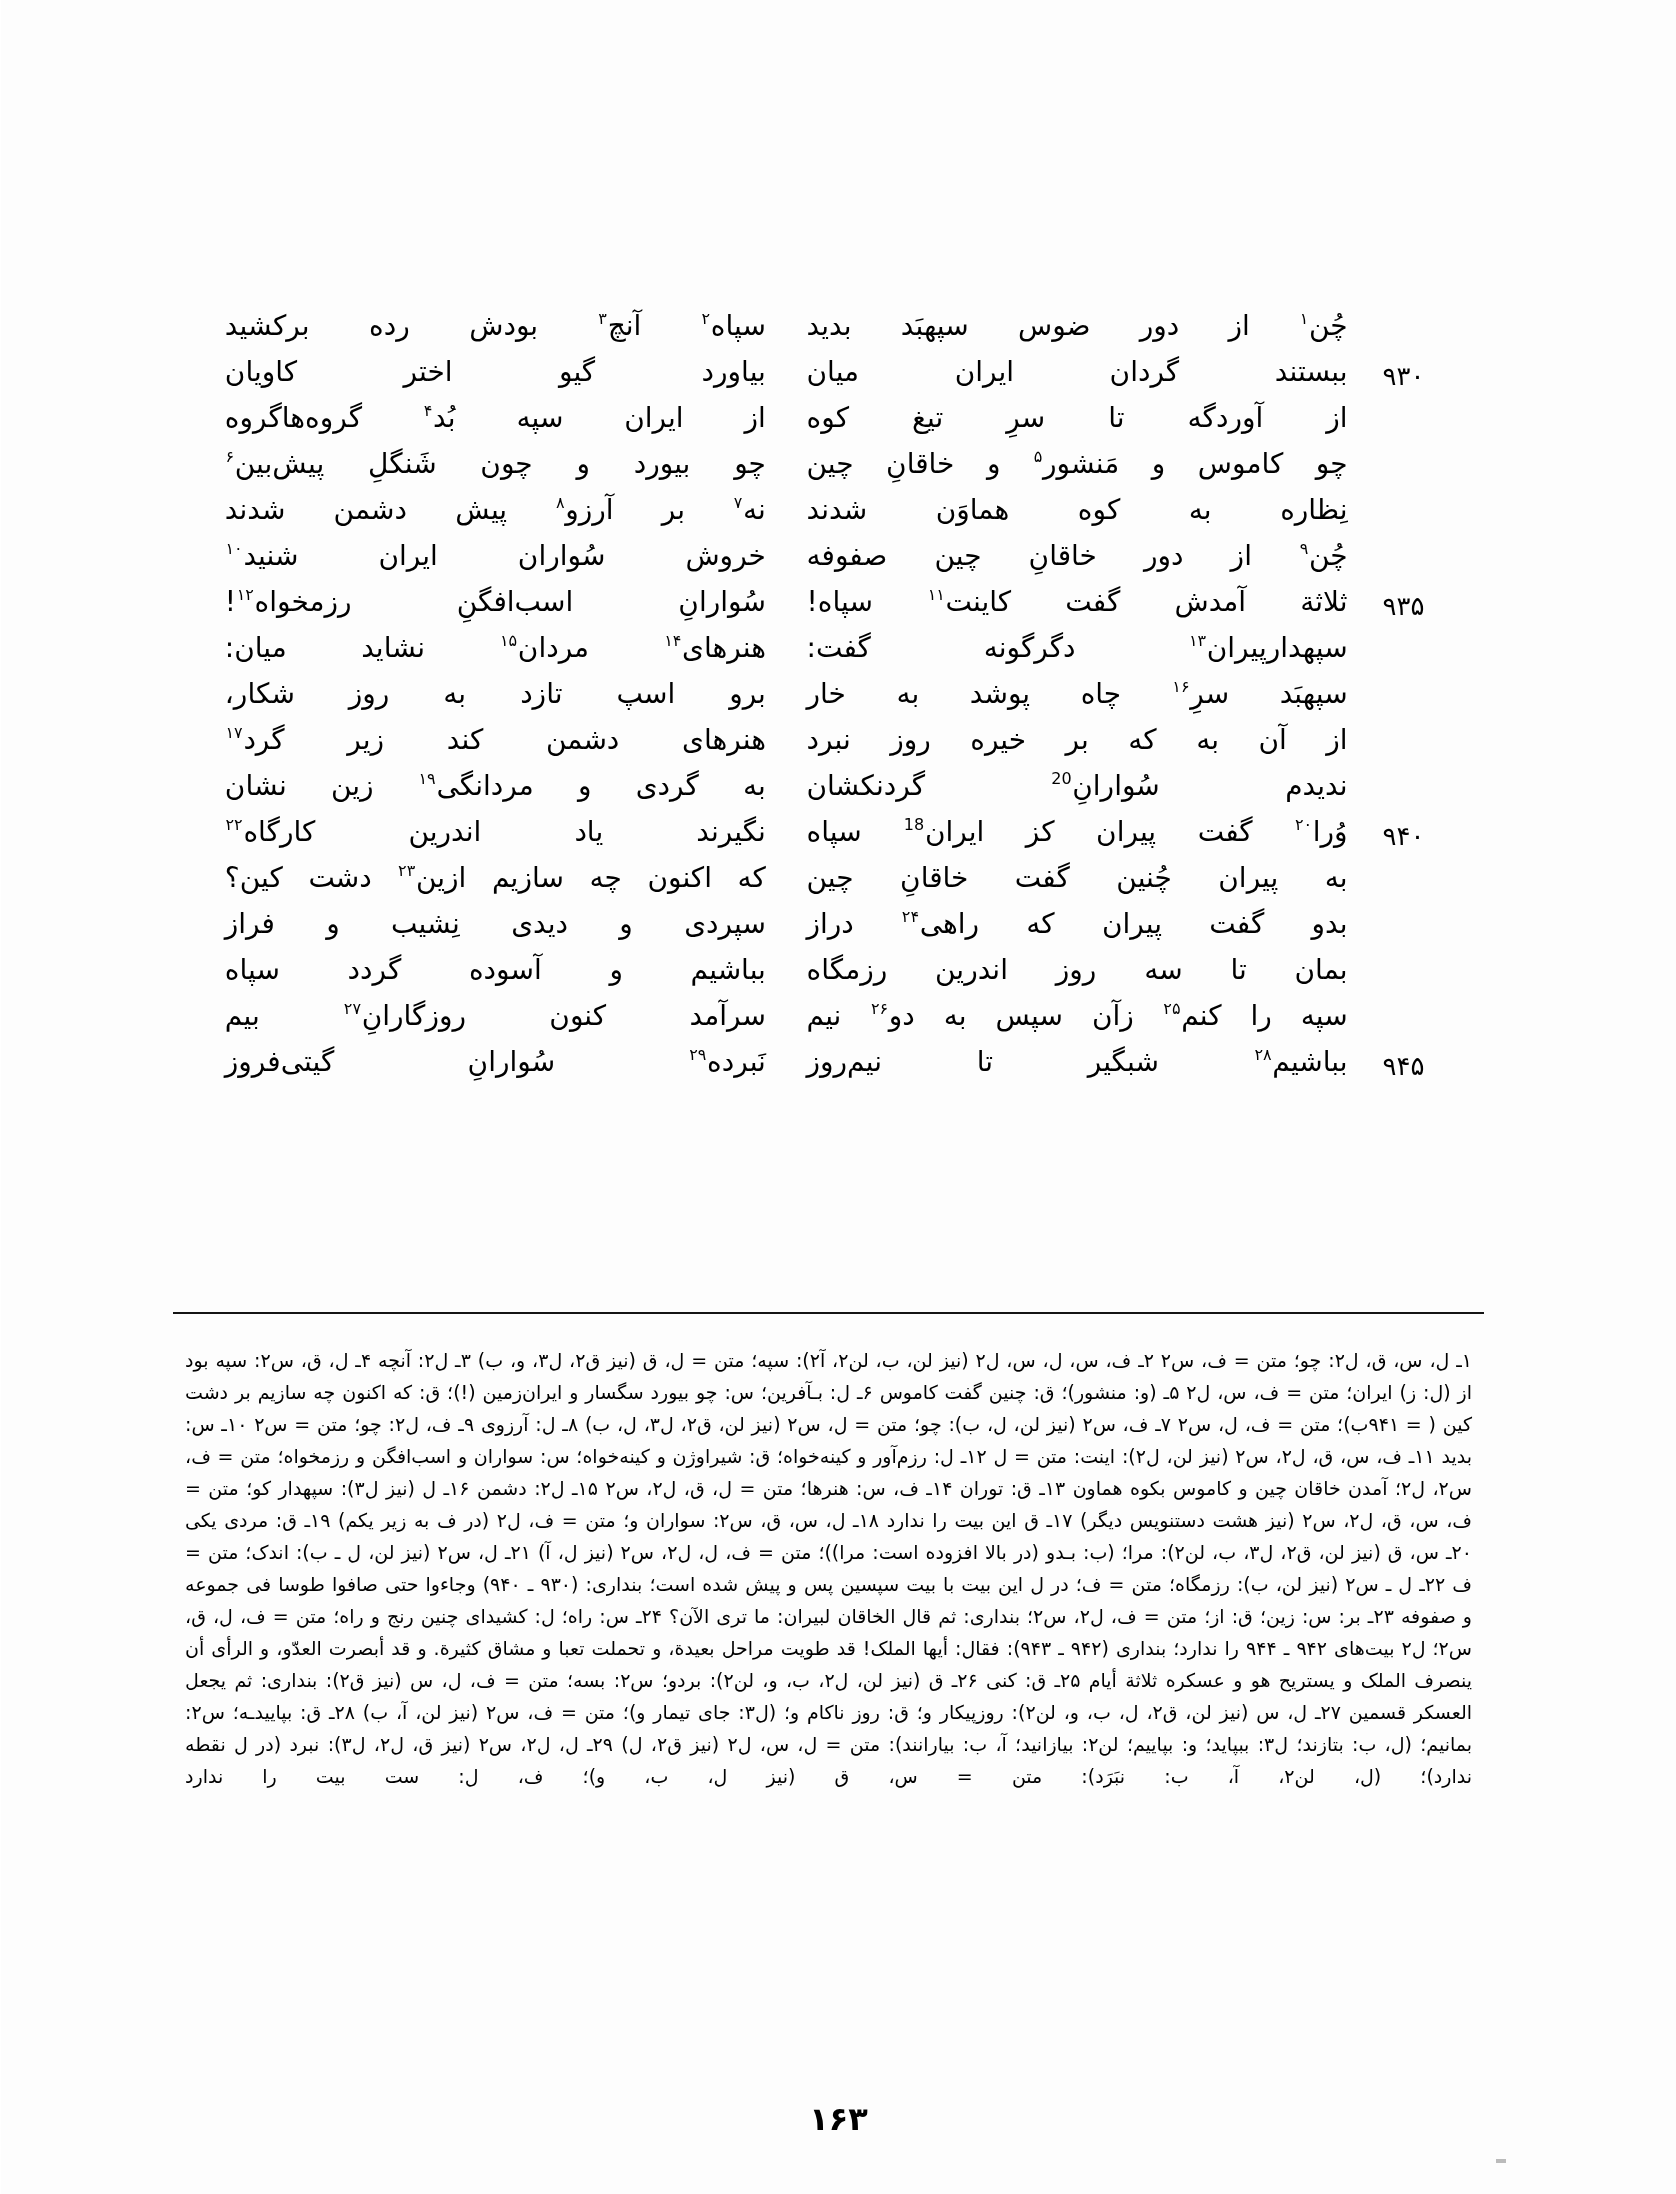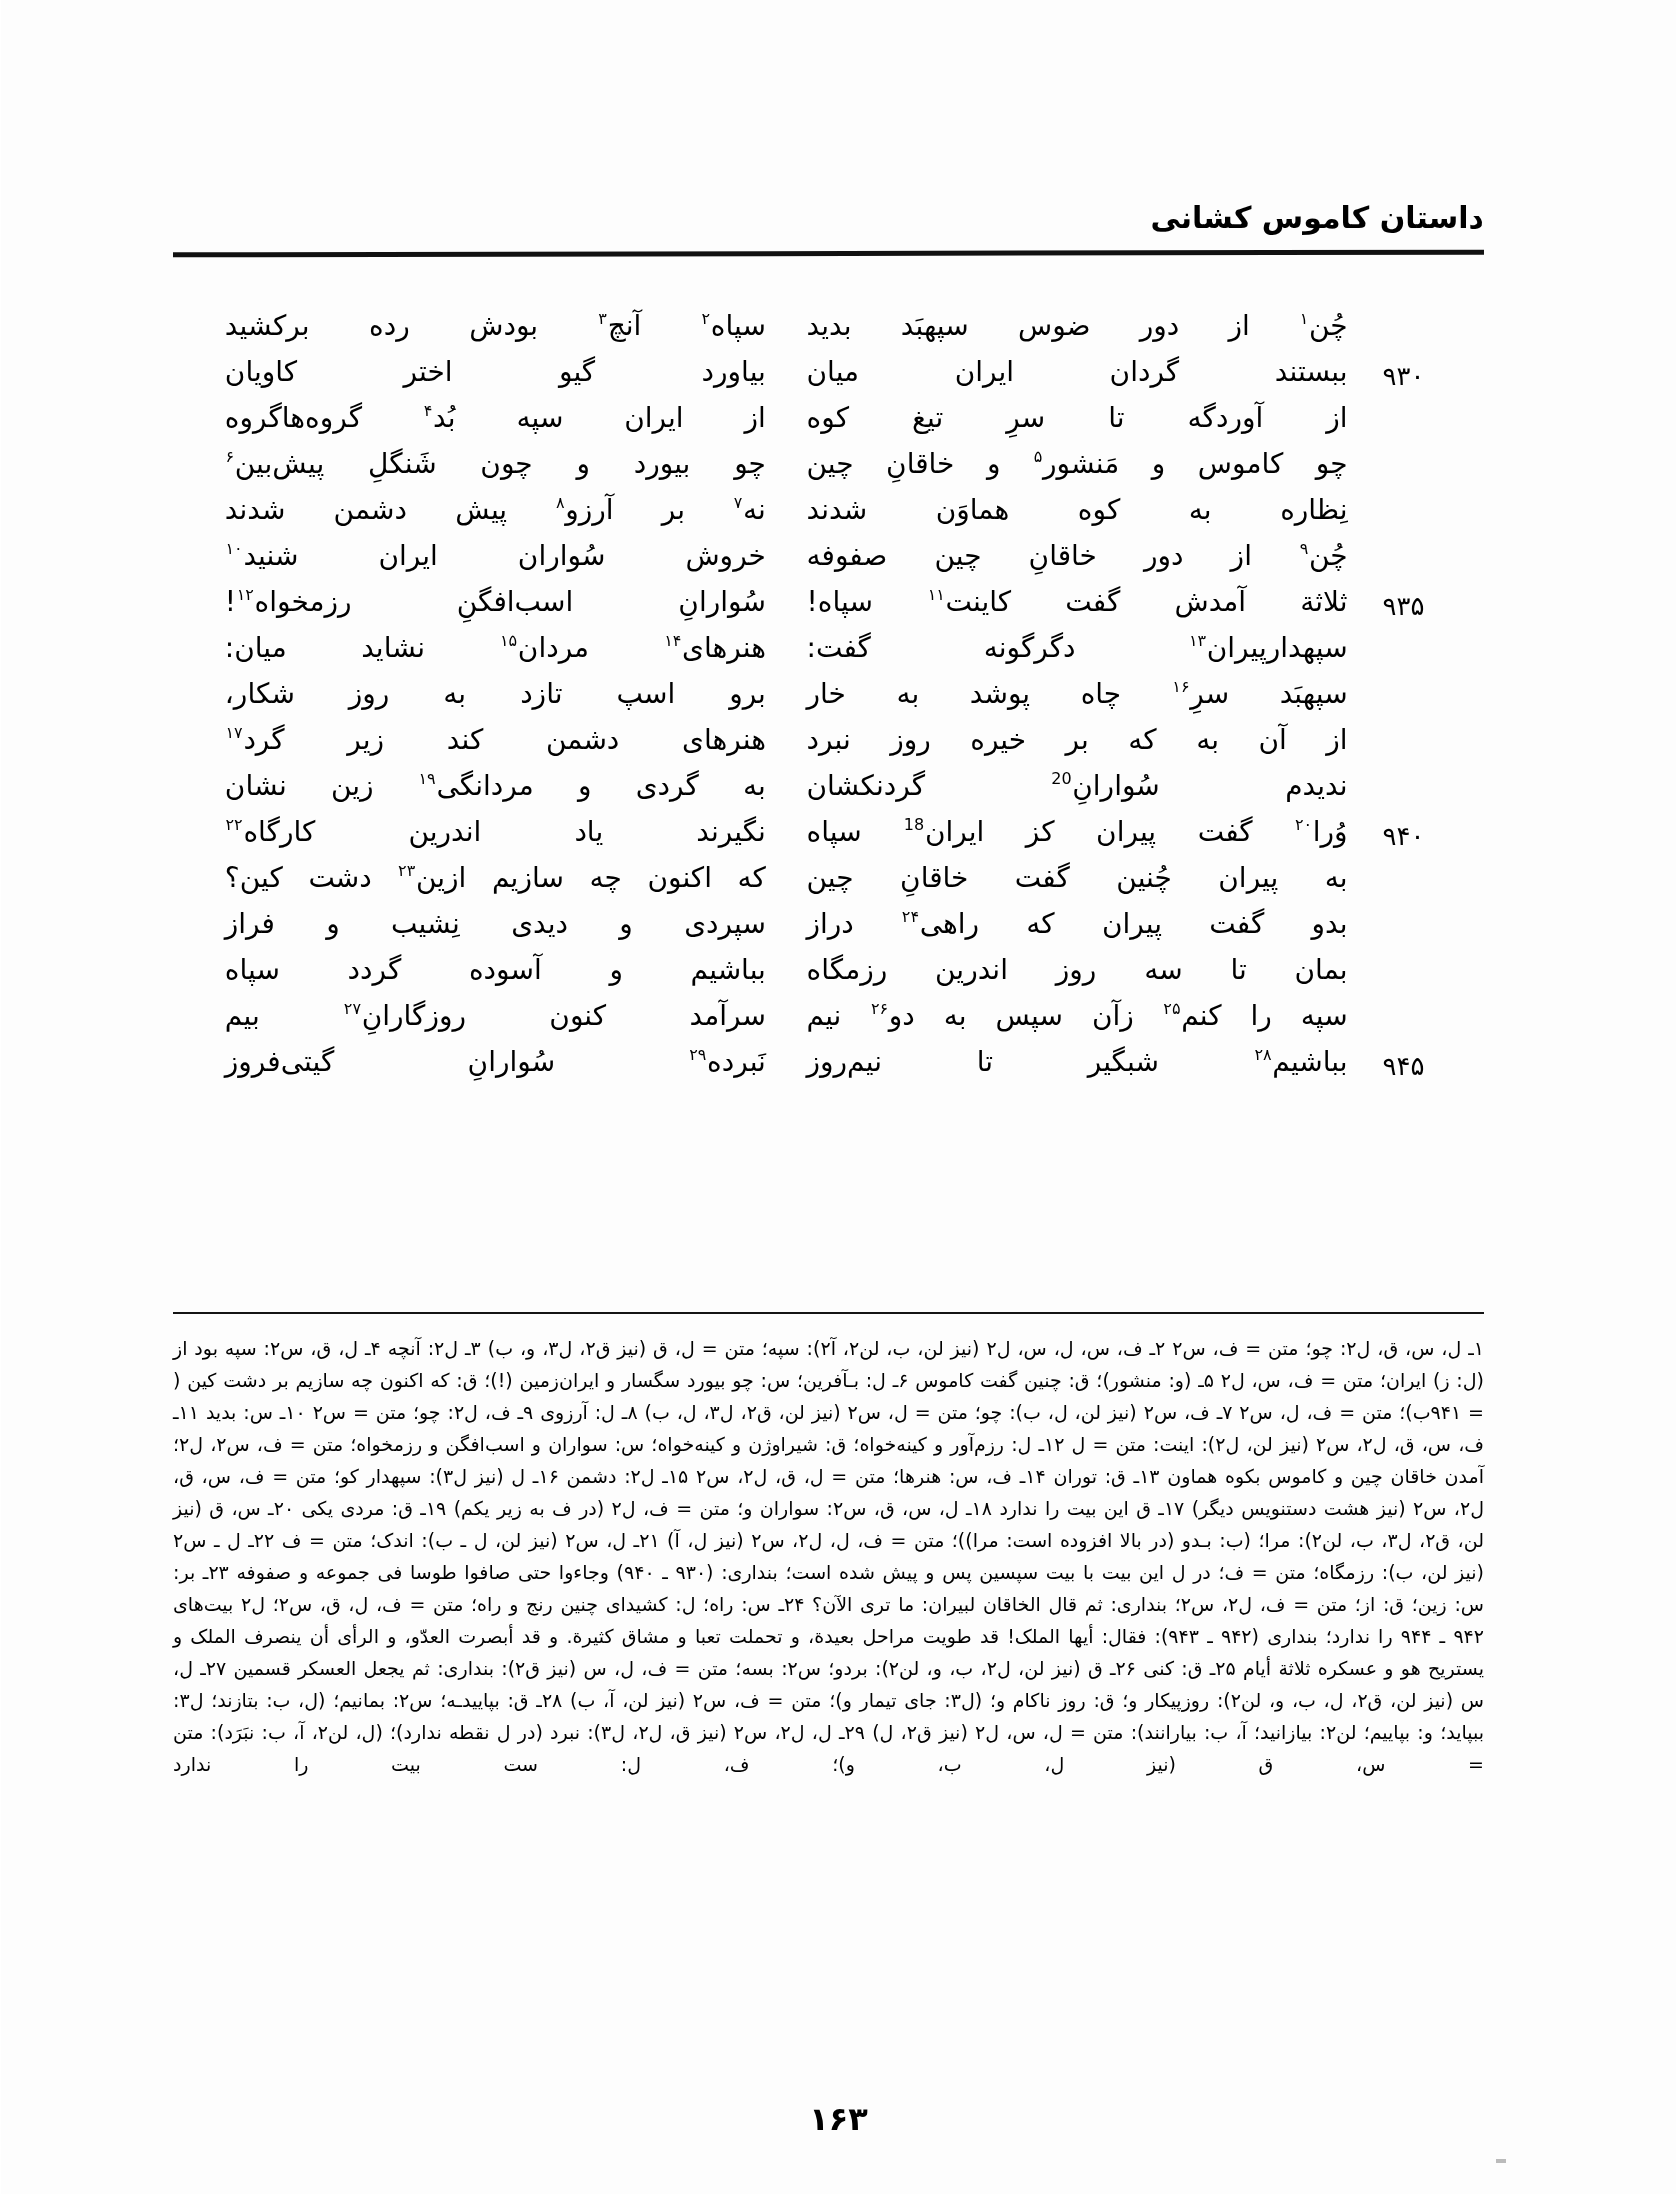--- a/index.html
+++ b/index.html
@@ -103,21 +103,21 @@
     top: 1332px;
     right: 193px;
     width: 1311px;
     direction: rtl;
     font-size: 19px;
     line-height: 32px;
     text-align: justify;
     text-align-last: justify;
   }
   .footnotes p {
-    margin: 0;
+    margin: 12px;
     text-align: justify;
     text-align-last: justify;
     word-spacing: 0.7px;
   }
 
   
   .folio {
     position: absolute;
     top: 2066px;
     left: 0;
@@ -136,24 +136,20 @@
     width: 9.5px;
     height: 4px;
     background: #bbb;
   }
 </style>
 </head>
 <body>
 
 <div class="page">
 
-  <div class="running-head-wrap">
-    <div class="running-head">داستان کاموس کشانی</div>
-    <div class="head-rule"></div>
-  </div>
 
   <div class="verse-area" id="verse-area">
       <div class="couplet">
         <div class="num-col"></div>
         <div class="hemistich right">
           <span class="w">چُن<sup class="fn">۱</sup></span> 
           <span class="w">از</span> 
           <span class="w">دور</span> 
           <span class="w">ضوس</span> 
           <span class="w">سپهبَد</span> 

